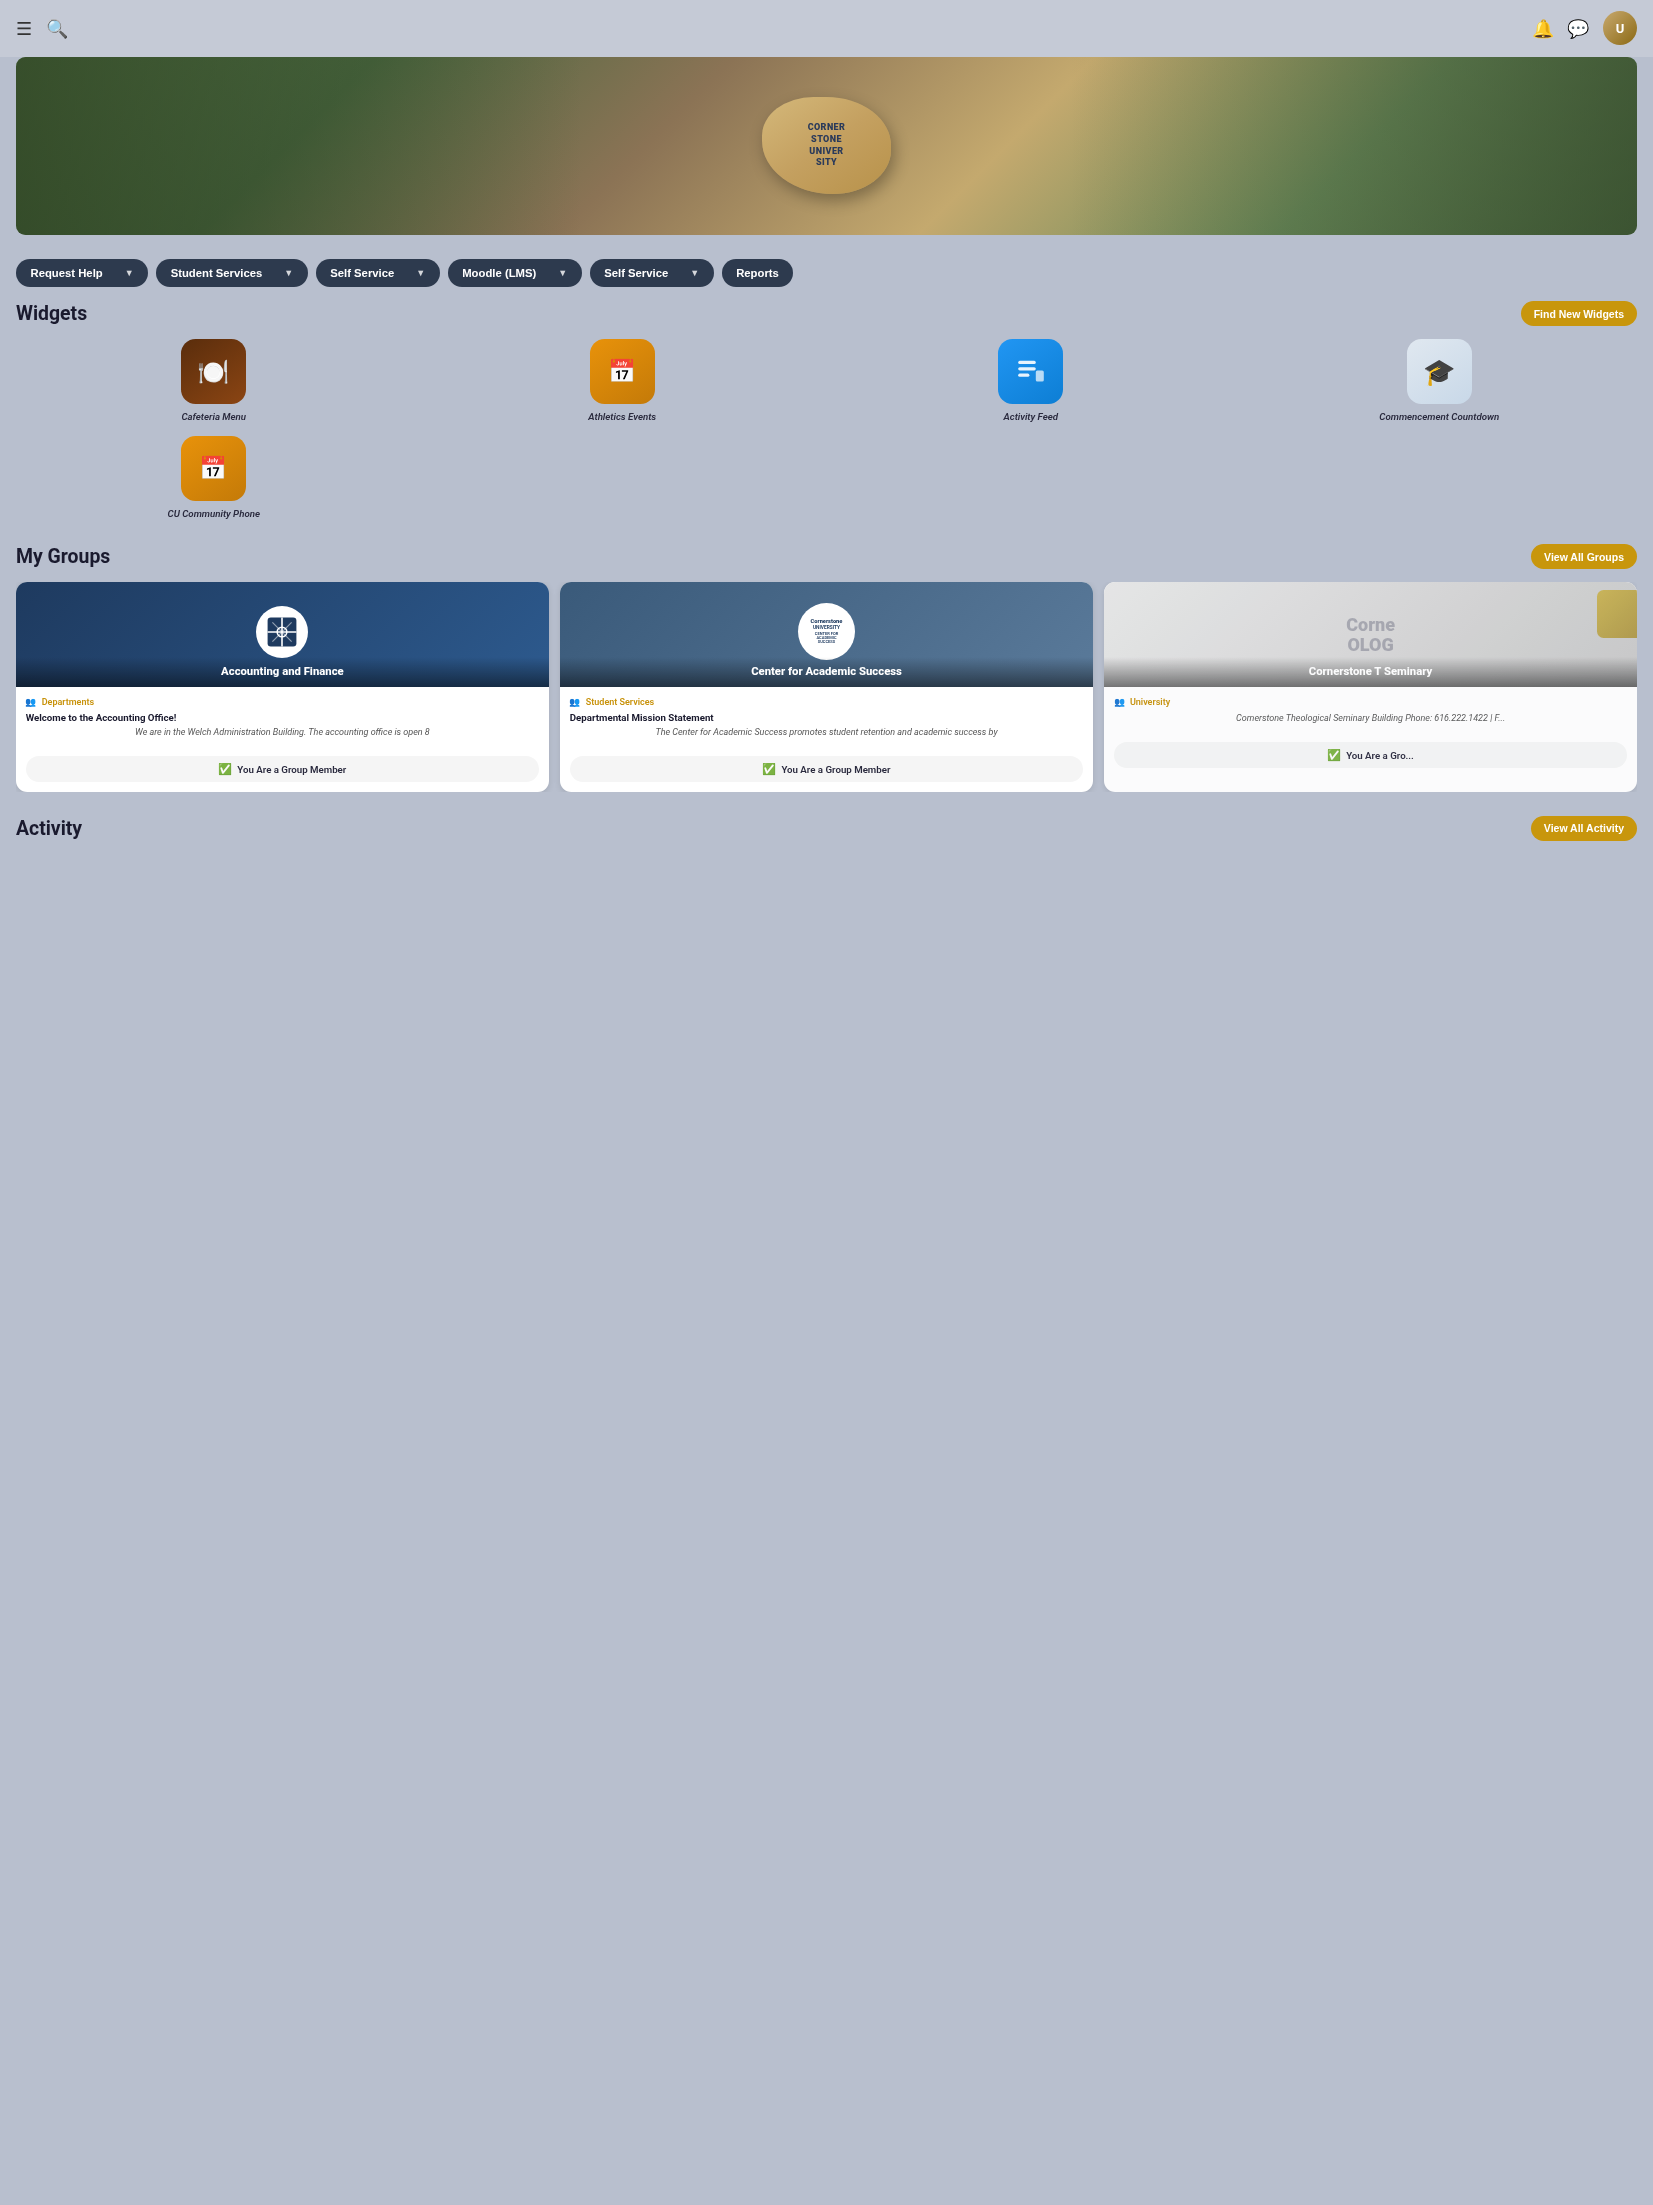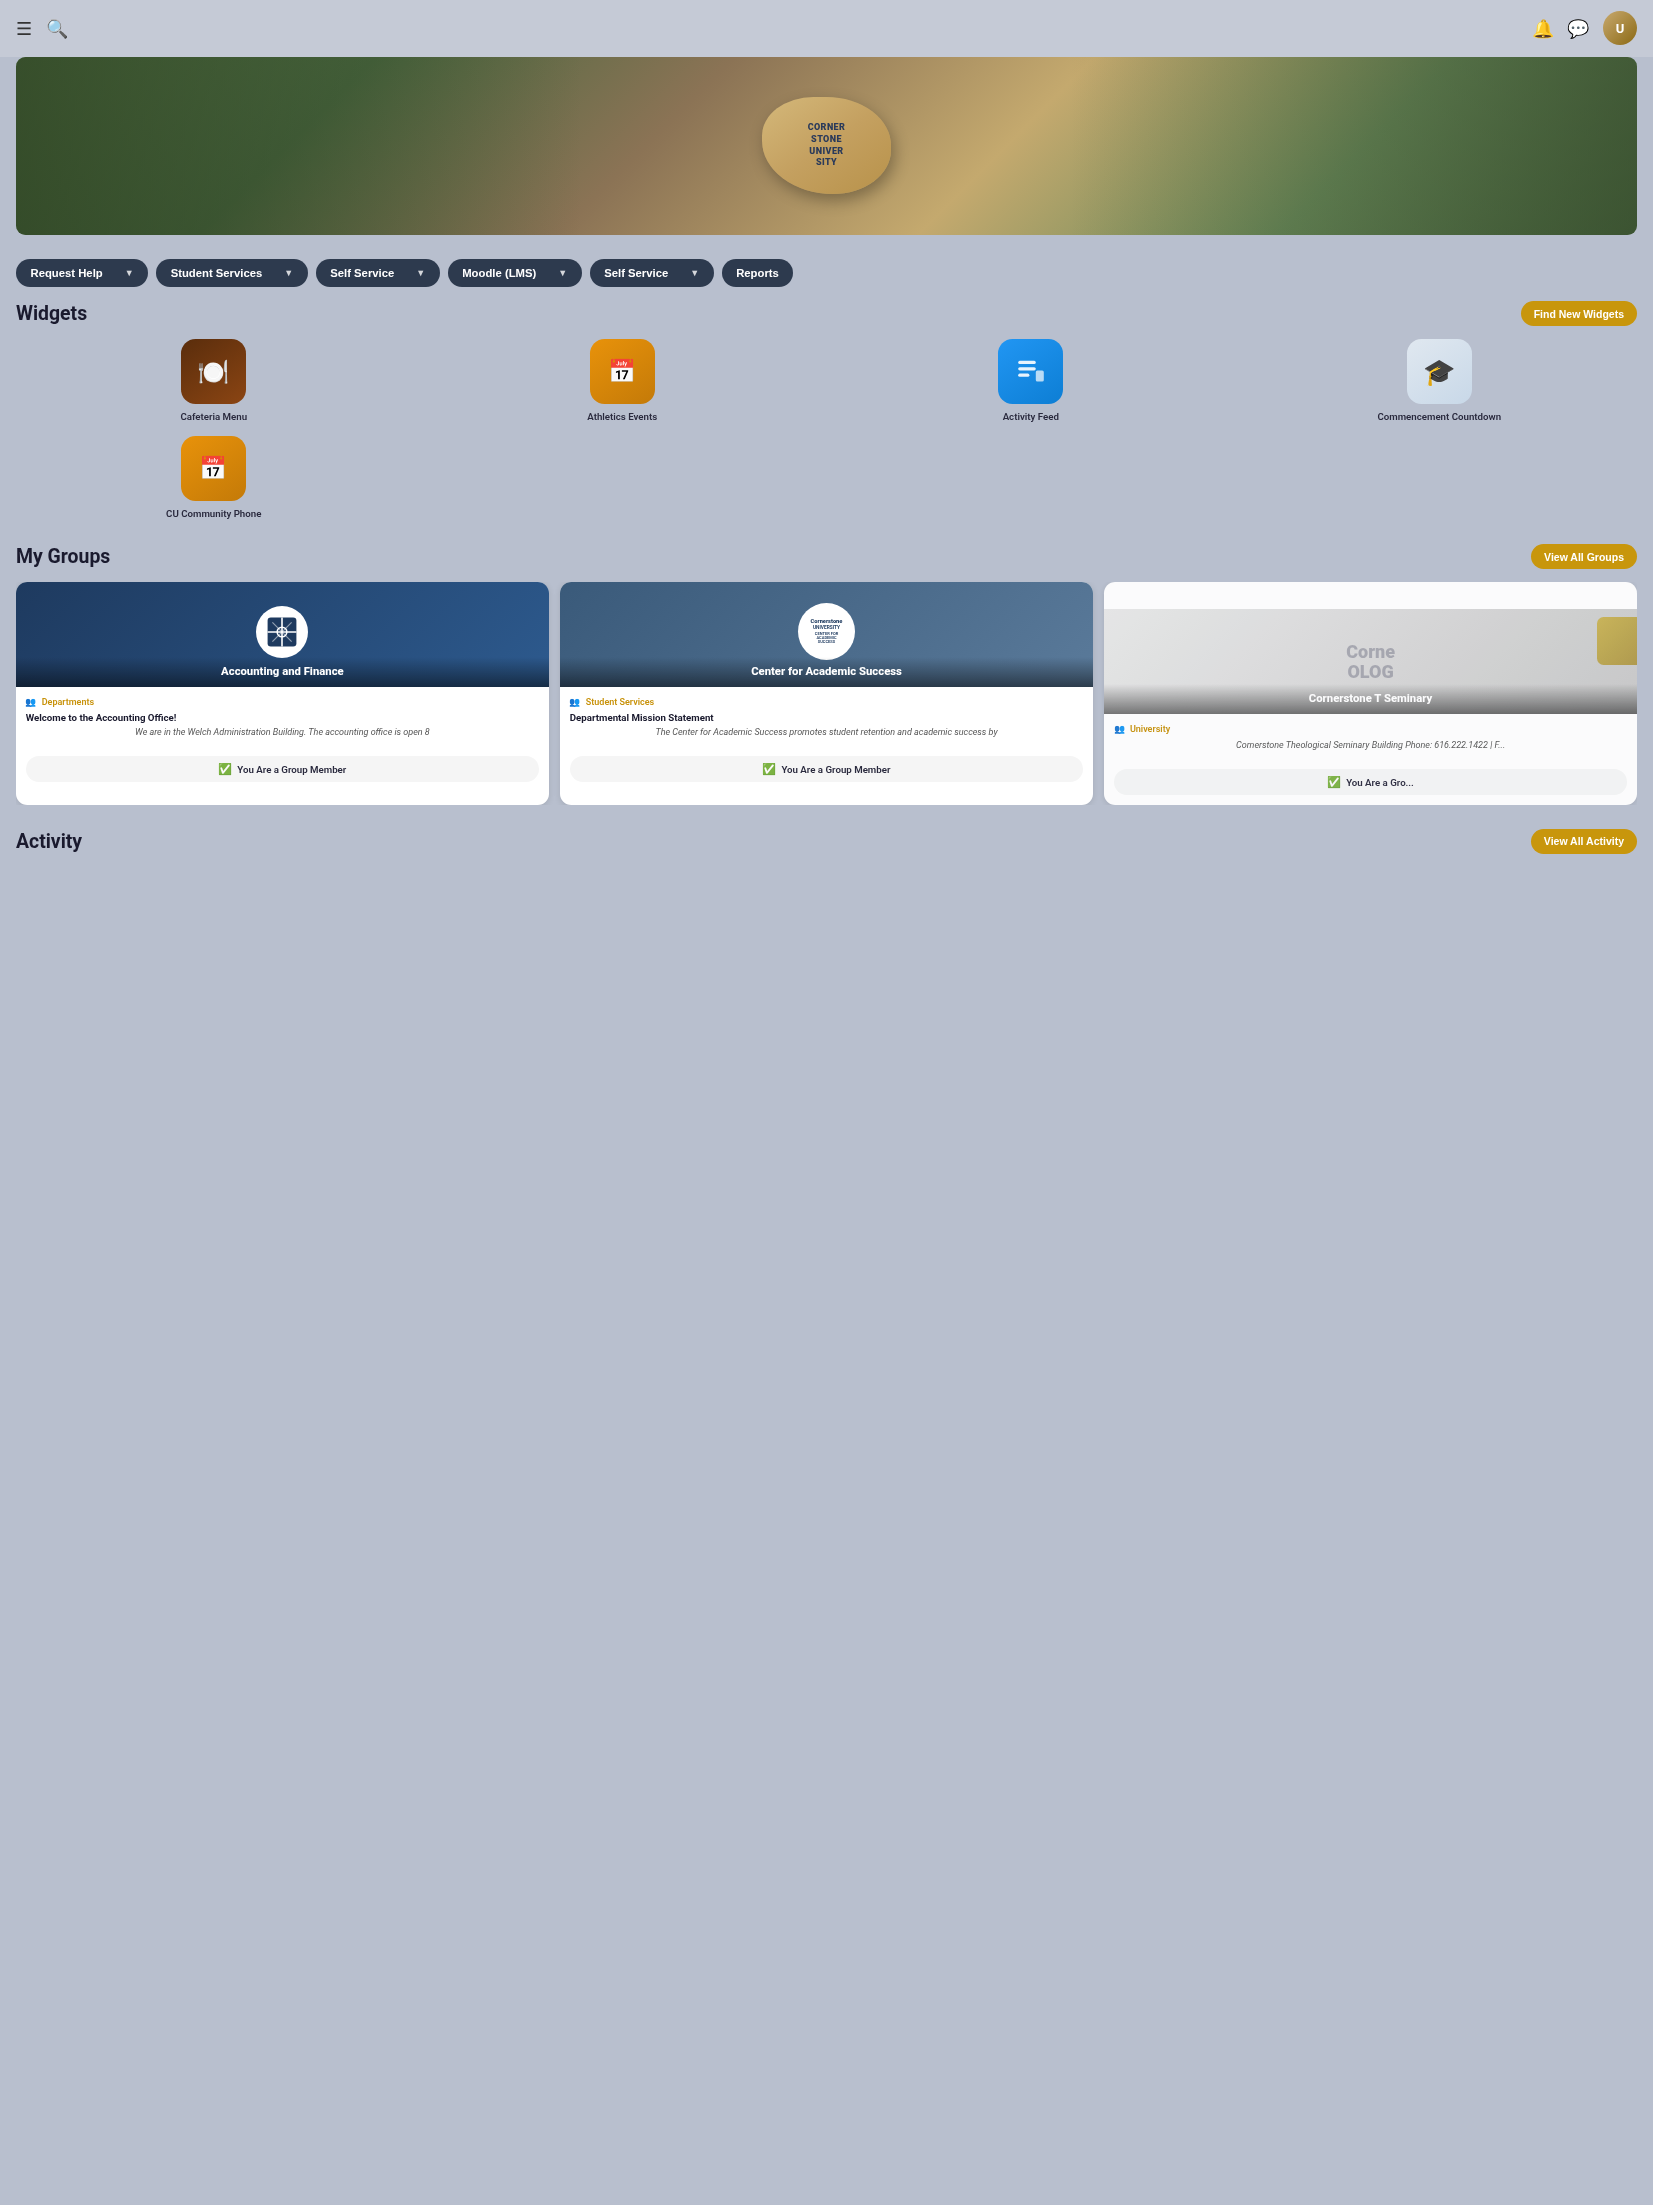--- a/index.html
+++ b/index.html
@@ -167,20 +167,21 @@
       align-items: center;
       justify-content: center;
       font-size: 26px;
     }
     .widget-label {
       font-size: 9.7px;
       font-weight: 600;
       color: #2a2a3e;
       text-align: left;
       line-height: 1.3;
+      font-style: italic;
     }
     .widget-cafeteria { background: linear-gradient(145deg, #5a2d0c, #8b4513); }
     .widget-athletics { background: linear-gradient(145deg, #e8920a, #c47a08); }
     .widget-activity { background: linear-gradient(145deg, #2196f3, #0d7ed4); }
     .widget-wcsg { background: linear-gradient(145deg, #00b4b4, #008080); }
     .widget-commencement { background: linear-gradient(145deg, #e0e8f0, #c8d8e8); }
     .widget-cu-events { background: linear-gradient(145deg, #e8920a, #c47a08); }
 
     
     .wcsg-text {
@@ -459,21 +460,21 @@
           <div class="group-desc-title">Departmental Mission Statement</div>
           <div class="group-desc-text">The Center for Academic Success promotes student retention and academic success by</div>
         </div>
         <div class="group-member-badge">
           <span class="check-icon">✅</span>
           <span>You Are a Group Member</span>
         </div>
       </div>
 
       <div class="group-card partial">
-        <div class="group-card-banner cornerstone" style="position:relative;overflow:hidden;margin-top:27px;">
+        <div class="group-card-banner cornerstone" style="position:relative;overflow:hidden;">
           <div class="cornerstone-text">Corne<br>OLOG</div>
           <div style="position:absolute;right:-8px;top:8px;width:48px;height:48px;background:linear-gradient(135deg,#c8a920,#a08010);border-radius:6.5px;opacity:0.7;"></div>
           <div class="group-banner-title">Cornerstone T Seminary</div>
         </div>
         <div class="group-card-body">
           <div class="group-category">
             <span>👥</span>
             <span class="group-category-text">University</span>
           </div>
           <div class="group-desc-title"></div>

